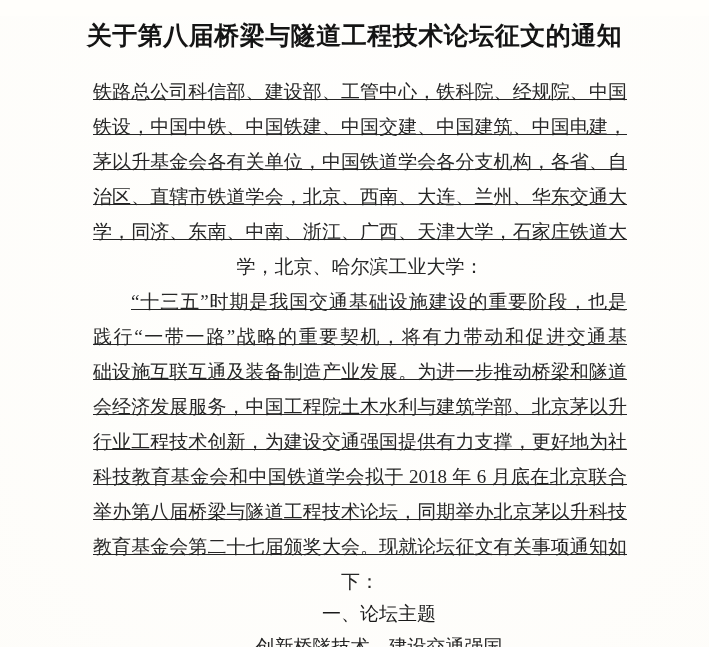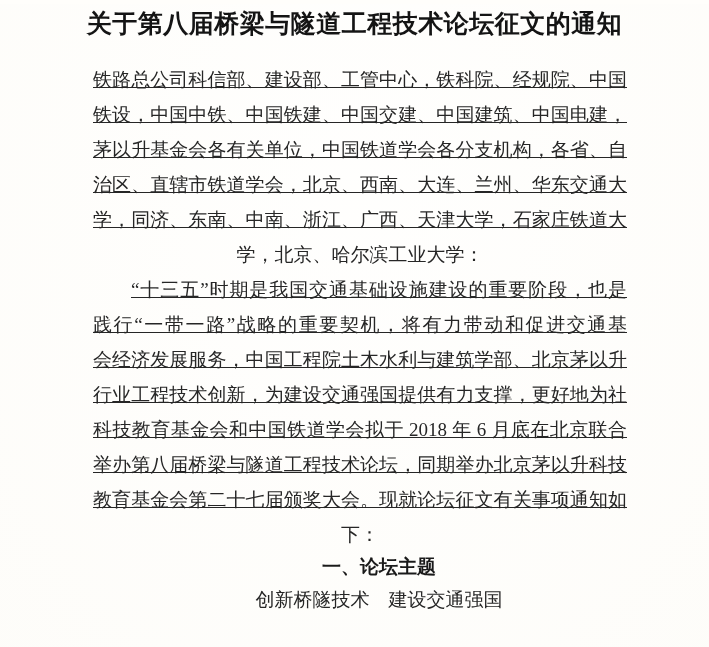--- a/index.html
+++ b/index.html
@@ -15,21 +15,21 @@
   }
   .page {
     position: relative;
     width: 709px;
     height: 647px;
     background:
       radial-gradient(ellipse at 50% 30%, rgba(255,255,255,0.6), rgba(250,249,245,0.3)),
       #fffefb;
   }
   .doc-title {
-    margin: 4px;
+    margin: 16px;
     line-height: 40px;
     text-align: center;
     font-family: "Liberation Serif", serif;
     font-weight: bold;
     font-size: 25px;
     letter-spacing: 0.5px;
     color: #141414;
   }
   .doc-body {
     margin: 18px 0 0 93px;
@@ -47,40 +47,41 @@
     text-align: justify;
     text-align-last: justify;
     text-justify: inter-character;
     text-decoration: underline;
   }
   .line.indent {
     text-indent: 2em;
   }
   .line.heading {
     font-family: "Liberation Sans", sans-serif;
-    font-weight: bold;
+    font-weight: normal;
     color: #1a1a1a;
     line-height: 30px;
     height: 30px;
   }
 </style>
 </head>
 <body>
 
 <div class="page">
   <h1 class="doc-title">关于第八届桥梁与隧道工程技术论坛征文的通知</h1>
   <div class="doc-body">
       <div class="line justify">铁路总公司科信部、建设部、工管中心，铁科院、经规院、中国</div>
       <div class="line justify">铁设，中国中铁、中国铁建、中国交建、中国建筑、中国电建，</div>
       <div class="line justify">茅以升基金会各有关单位，中国铁道学会各分支机构，各省、自</div>
       <div class="line justify">治区、直辖市铁道学会，北京、西南、大连、兰州、华东交通大</div>
       <div class="line justify">学，同济、东南、中南、浙江、广西、天津大学，石家庄铁道大</div>
       <div class="line">学，北京、哈尔滨工业大学：</div>
       <div class="line justify indent">“十三五”时期是我国交通基础设施建设的重要阶段，也是</div>
       <div class="line justify">践行“一带一路”战略的重要契机，将有力带动和促进交通基</div>
+      <div class="line justify">础设施互联互通及装备制造产业发展。为进一步推动桥梁和隧道</div>
       <div class="line justify">会经济发展服务，中国工程院土木水利与建筑学部、北京茅以升</div>
       <div class="line justify">行业工程技术创新，为建设交通强国提供有力支撑，更好地为社</div>
       <div class="line justify">科技教育基金会和中国铁道学会拟于 2018 年 6 月底在北京联合</div>
       <div class="line justify">举办第八届桥梁与隧道工程技术论坛，同期举办北京茅以升科技</div>
       <div class="line justify">教育基金会第二十七届颁奖大会。现就论坛征文有关事项通知如</div>
       <div class="line">下：</div>
       <div class="line indent heading">一、论坛主题</div>
       <div class="line indent">创新桥隧技术　建设交通强国</div>
     </div>
 </div>

